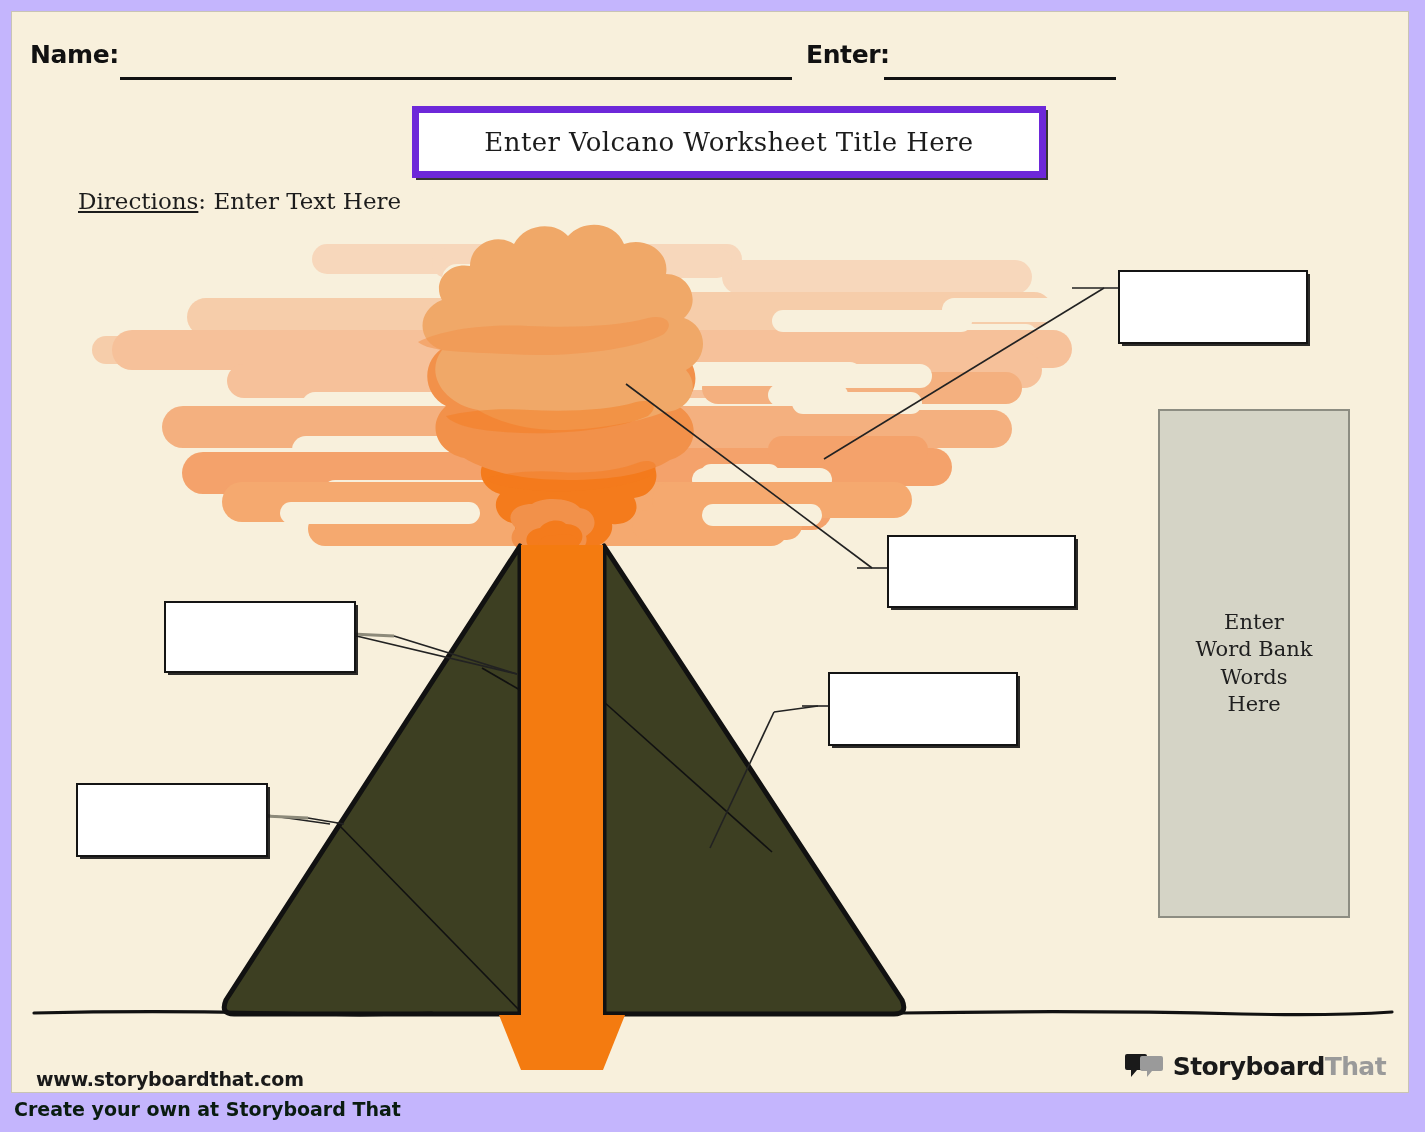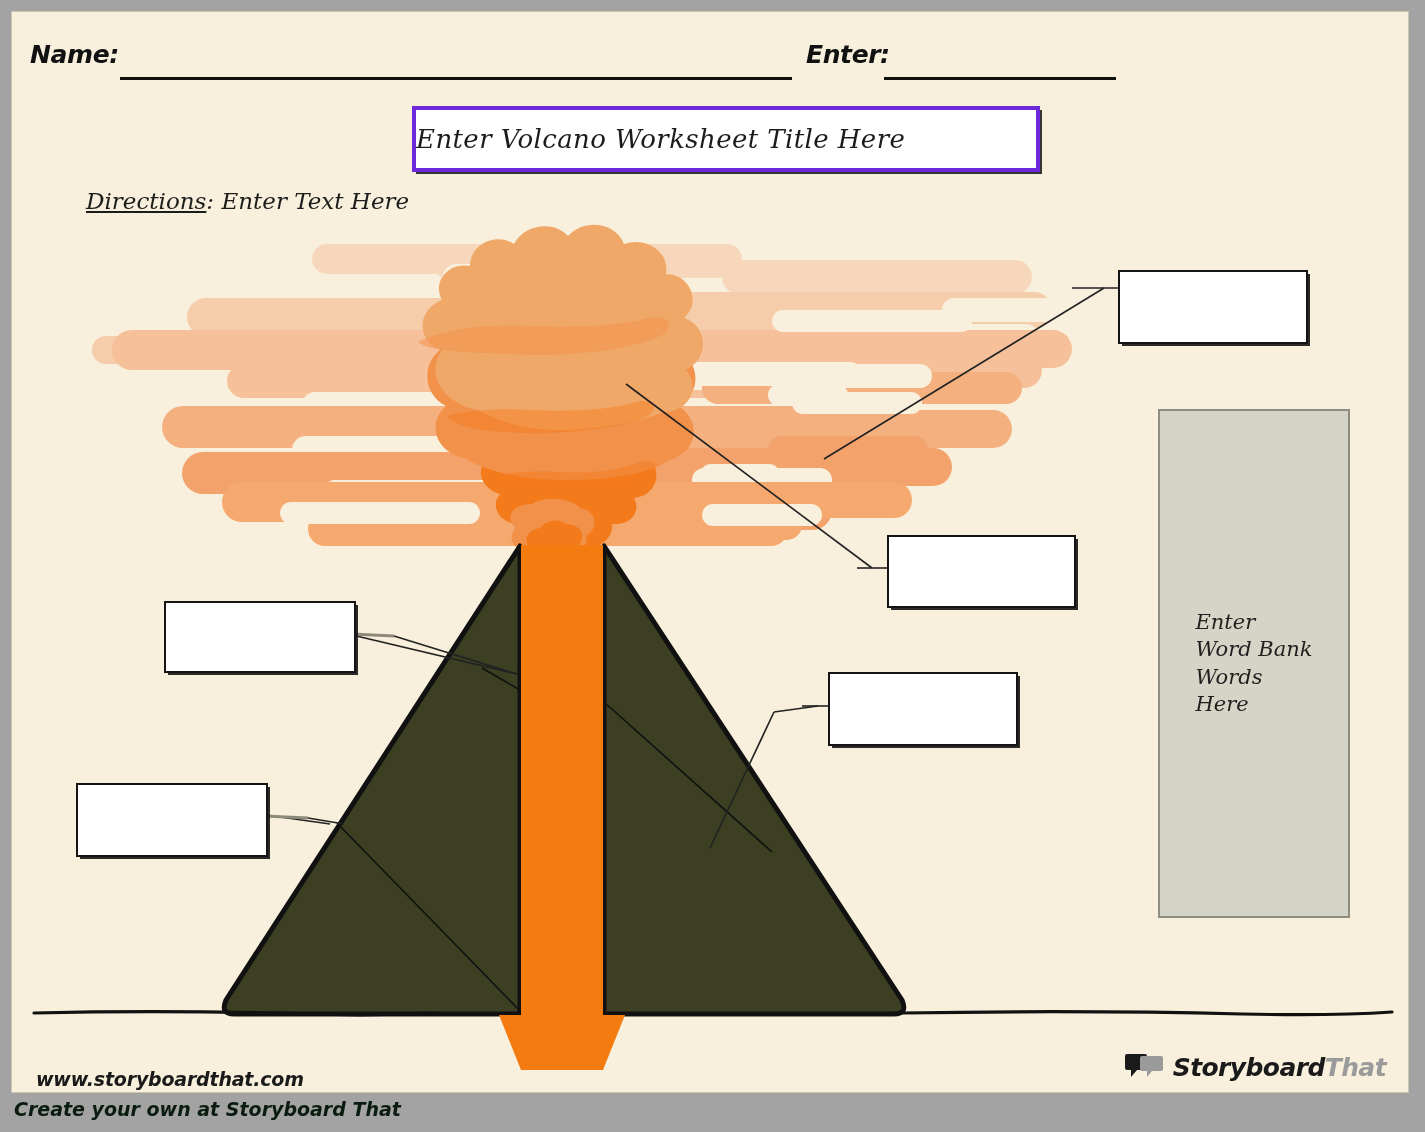--- a/index.html
+++ b/index.html
@@ -12,22 +12,21 @@
     height: 1132px;
     overflow: hidden;
     font-family: "Liberation Sans", sans-serif;
   }
 
   
   #screen {
     position: relative;
     width: 1425px;
     height: 1132px;
-    background: #a3a3a3;
-    font-style: italic;
+    background: #c4b5fd;
   }
 
   
   #page {
     position: absolute;
     left: 12px;
     top: 12px;
     width: 1396px;
     height: 1080px;
     background: #f8f0dc;
@@ -59,41 +58,40 @@
   #name-rule  { left: 108px; top: 37px; width: 672px; }
   #date-label { left: 794px; top: 0px; }
   #date-rule  { left: 872px; top: 37px; width: 232px; }
 
   
   #title-box {
     position: absolute;
     left: 400px; top: 94px;
     width: 620px; height: 58px;
     background: #ffffff;
-    border: 4px solid #6d28d9;
+    border: 7px solid #6d28d9;
     box-shadow: 3px 3px 0 -1px rgba(20,20,20,0.85);
     display: flex;
     align-items: center;
-    justify-content: flex-start;
+    justify-content: center;
   }
   #title-text {
     font-family: "DejaVu Serif", serif;
     font-size: 26px;
     color: #1c1c1c;
     letter-spacing: 0.4px;
   }
 
   
   #directions {
     position: absolute;
     left: 66px; top: 176px;
     font-family: "DejaVu Serif", serif;
     font-size: 23px;
     color: #1c1c1c;
-    margin-left: 8px;
   }
   #directions-label { text-decoration: underline; }
 
   
   #illustration {
     position: absolute;
     left: 0; top: 0;
     width: 1396px; height: 1080px;
     pointer-events: none;
   }
@@ -107,21 +105,21 @@
     border: 2px solid #8d8d82;
     display: flex;
     align-items: center;
     justify-content: center;
   }
   #word-bank-text {
     font-family: "DejaVu Serif", serif;
     font-size: 21px;
     line-height: 1.3;
     color: #1f1f1f;
-    text-align: left;
+    text-align: center;
     white-space: pre-line;
   }
 
   
   .label-box {
     position: absolute;
     background: #ffffff;
     border: 2px solid #141414;
     box-shadow: 3px 3px 0 -1px rgba(20,20,20,0.9);
   }
@@ -133,21 +131,20 @@
     font-family: "DejaVu Sans", sans-serif;
     font-weight: bold;
     font-size: 19px;
     color: #1a1a1a;
     letter-spacing: -0.2px;
   }
   #logo {
     position: absolute;
     right: 22px; top: 1040px;
     display: flex;
-    align-items: center;
     gap: 8px;
   }
   #logo-wordmark {
     font-family: "DejaVu Sans", sans-serif;
     font-weight: bold;
     font-size: 25px;
     letter-spacing: -0.6px;
   }
   #logo-word-1 { color: #1a1a1a; }
   #logo-word-2 { color: #9a9a9a; }

